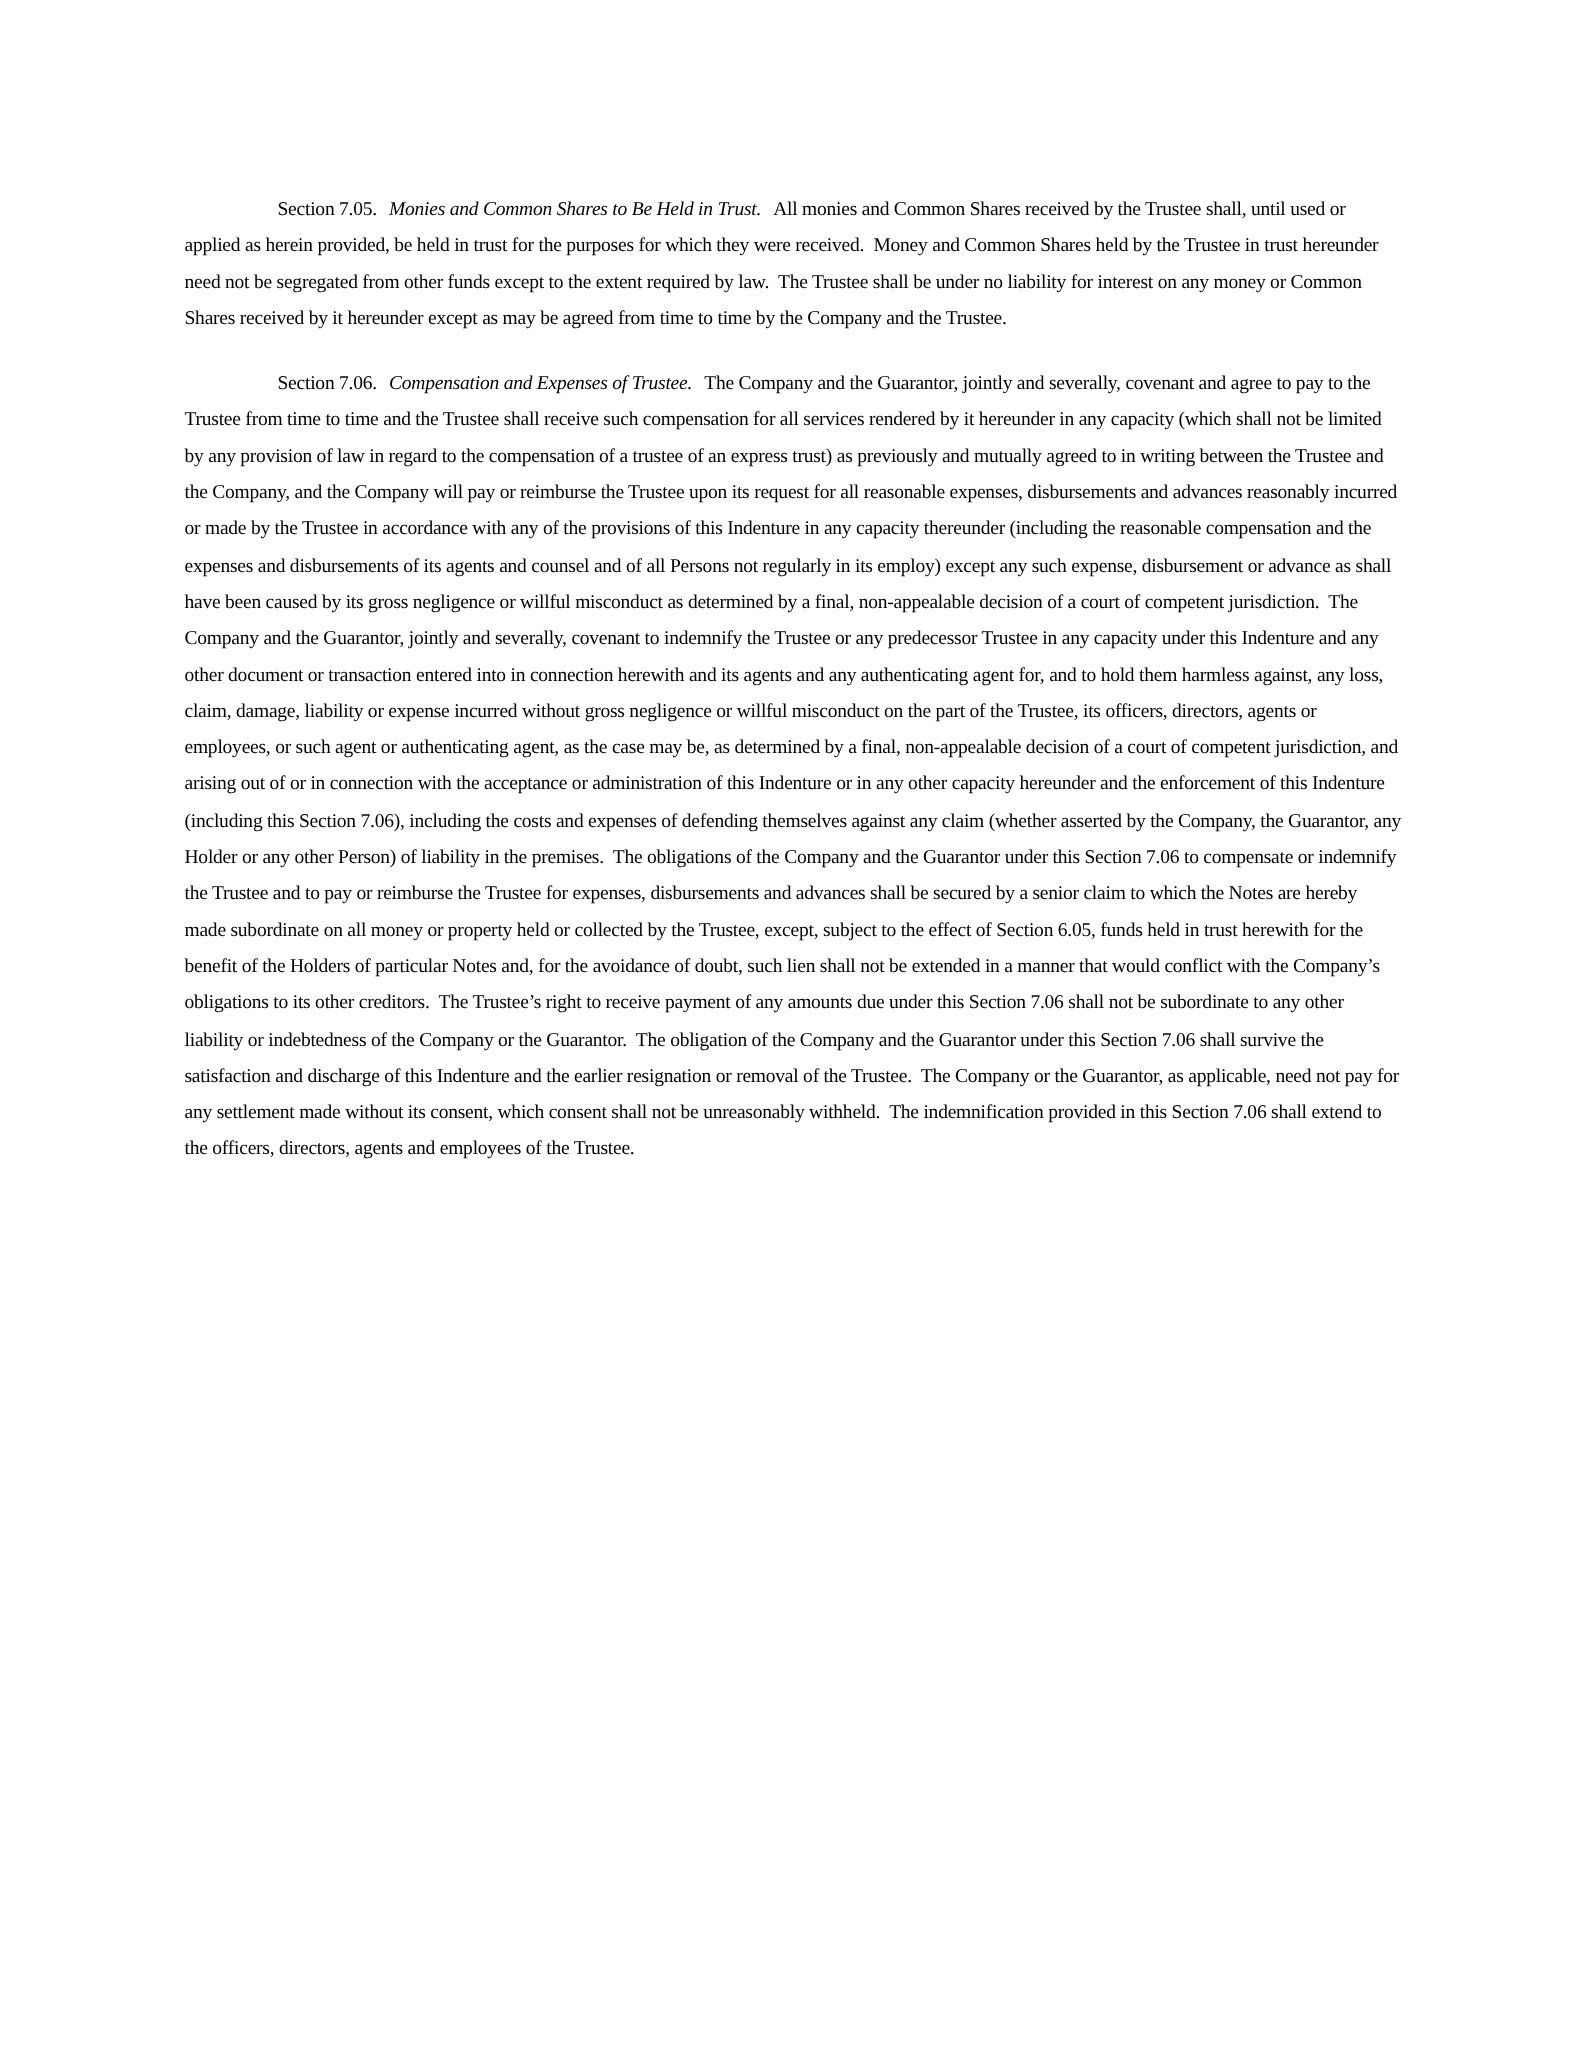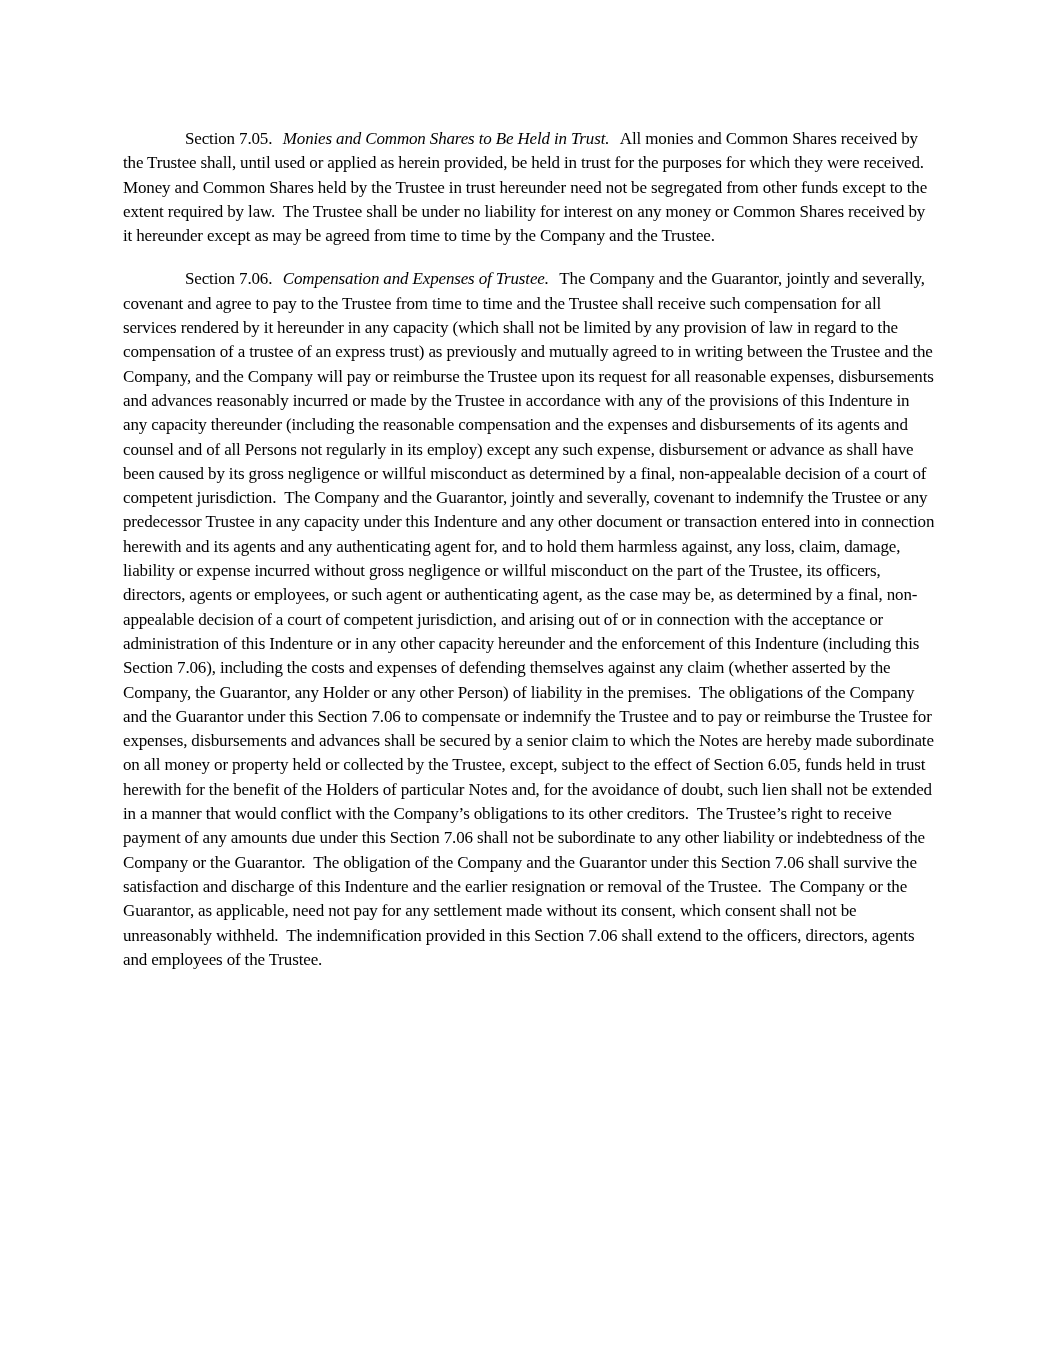--- a/index.html
+++ b/index.html
@@ -7,21 +7,21 @@
     padding: 0;
     background: #ffffff;
   }
   .page {
     position: relative;
     width: 1055px;
     height: 1071px;
     background: #ffffff;
     color: #000000;
     font-family: "Liberation Serif", "DejaVu Serif", serif;
-    font-size: 17px;
+    font-size: 13px;
     line-height: 24.3px;
     letter-spacing: -0.15px;
     overflow: hidden;
     text-decoration: underline;
   }
   .content {
     position: absolute;
     left: 123px;
     top: 127px;
     width: 812px;

